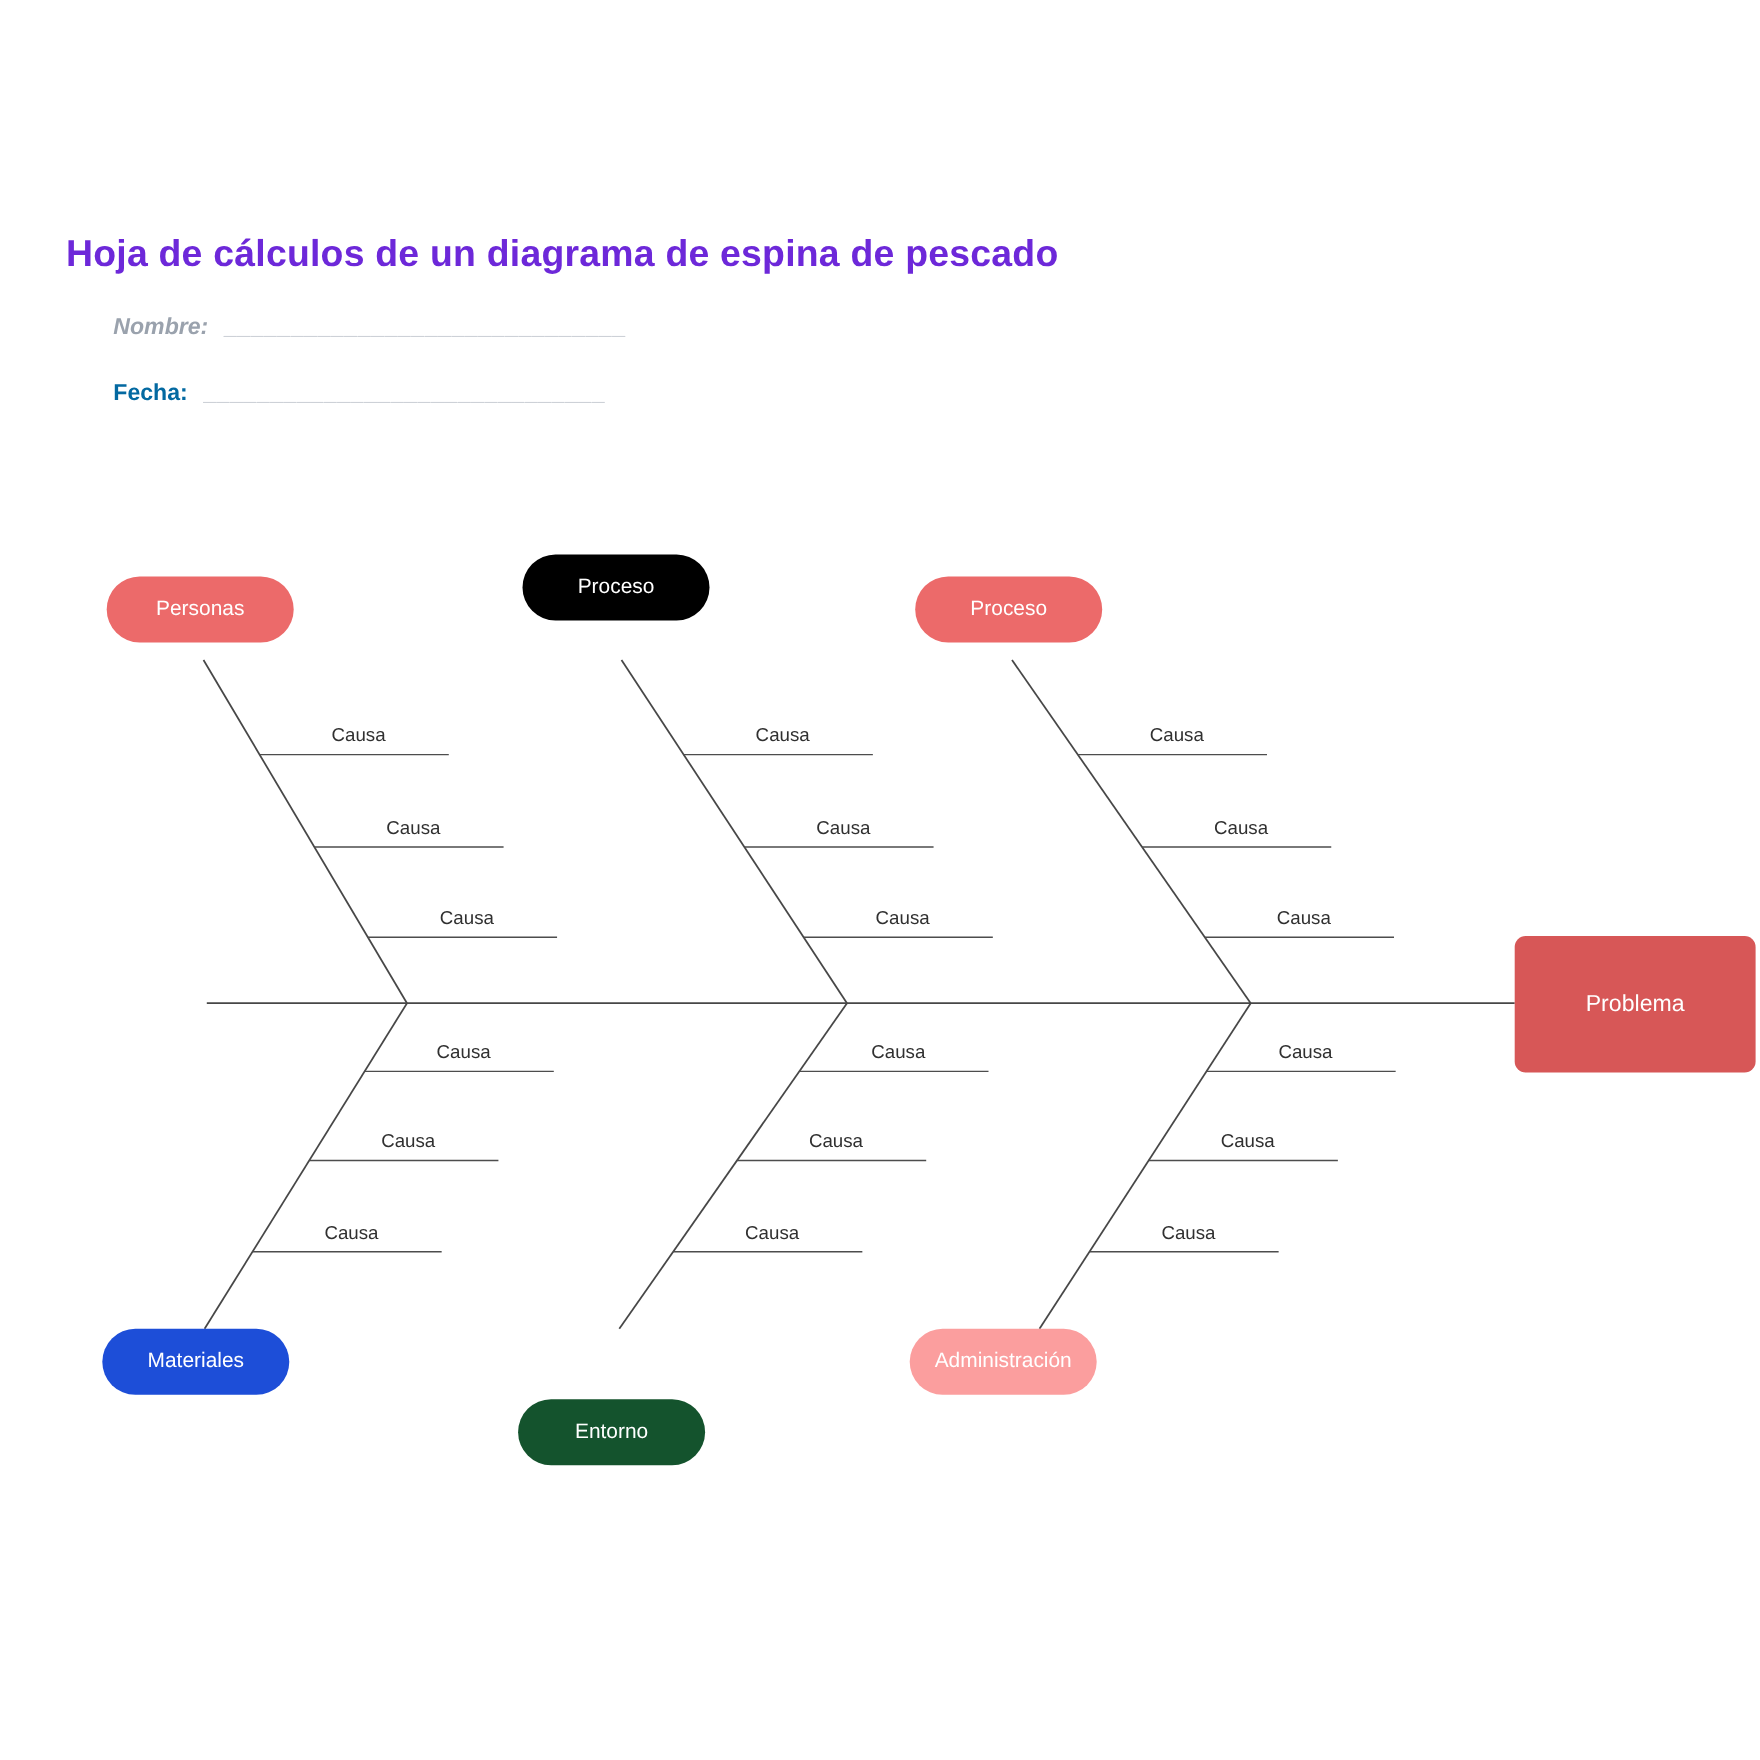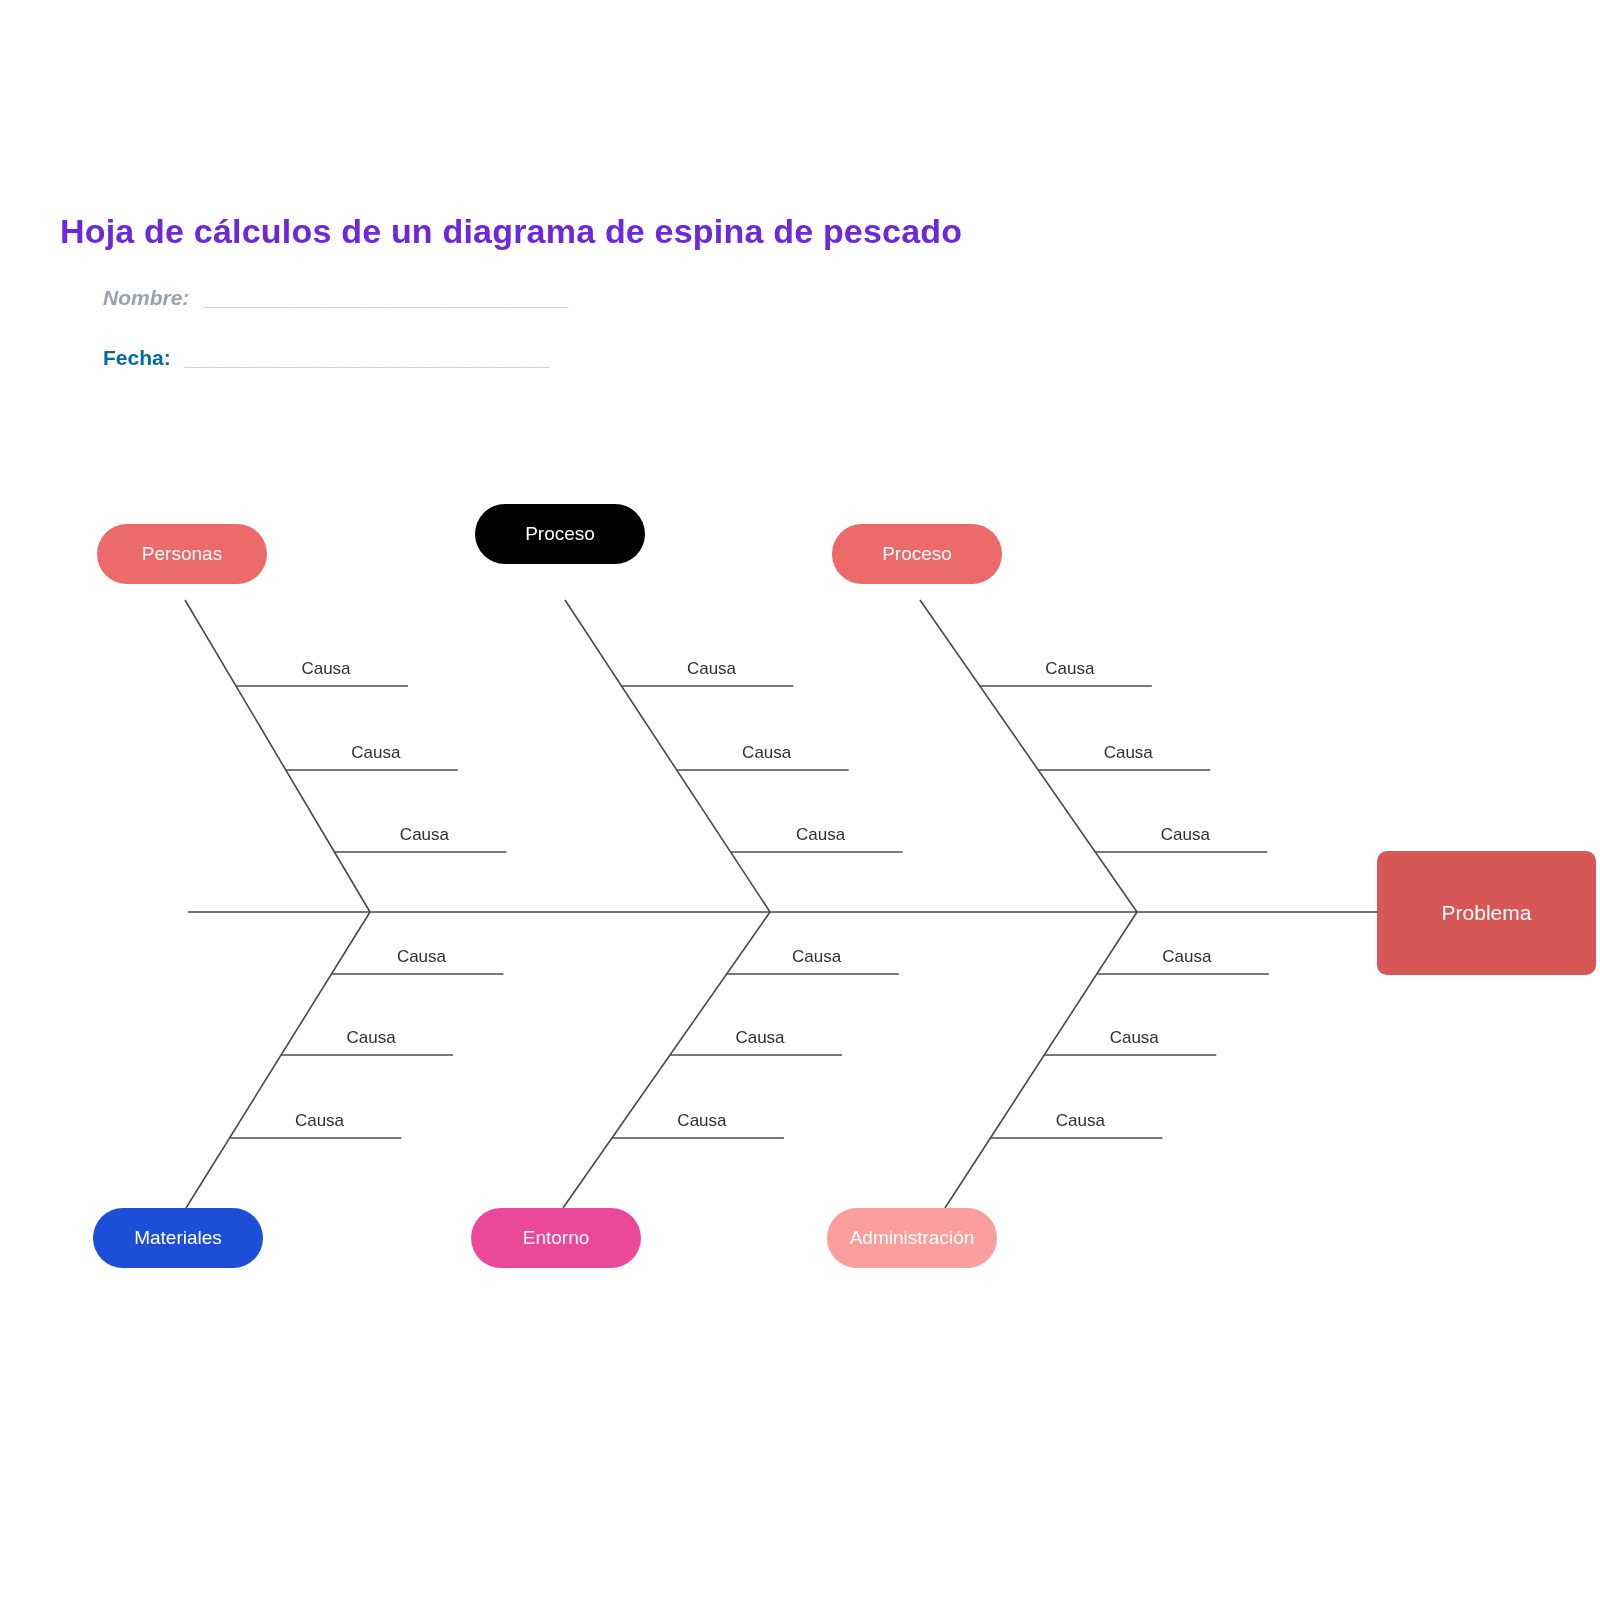--- a/index.html
+++ b/index.html
@@ -151,21 +151,21 @@
       <div class="cause-label" style="left: 766.699px; top: 742px;">Causa</div>
       <div class="cause-label" style="left: 820.577px; top: 824px;">Causa</div>
       <div class="category-pill" style="left: 832px; top: 524px; background: rgb(236, 106, 106);">Proceso</div>
       <div class="cause-label" style="left: 1069.81px; top: 658px;">Causa</div>
       <div class="cause-label" style="left: 1128.24px; top: 742px;">Causa</div>
       <div class="cause-label" style="left: 1185.27px; top: 824px;">Causa</div>
       <div class="category-pill" style="left: 93px; top: 1208px; background: #1d4ed8;">Materiales</div>
       <div class="cause-label" style="left: 421.459px; top: 946px;">Causa</div>
       <div class="cause-label" style="left: 371.108px; top: 1027px;">Causa</div>
       <div class="cause-label" style="left: 319.514px; top: 1110px;">Causa</div>
-      <div class="category-pill" style="left: 471px; top: 1208px; background: #ec4899;">Entorno</div>
+      <div class="category-pill" style="left: 471px; top: 1272px; background: #14532d;">Entorno</div>
       <div class="cause-label" style="left: 816.642px; top: 946px;">Causa</div>
       <div class="cause-label" style="left: 759.997px; top: 1027px;">Causa</div>
       <div class="cause-label" style="left: 701.953px; top: 1110px;">Causa</div>
       <div class="category-pill" style="left: 827px; top: 1208px; background: rgb(251, 158, 158);">Administración</div>
       <div class="cause-label" style="left: 1186.78px; top: 946px;">Causa</div>
       <div class="cause-label" style="left: 1134.24px; top: 1027px;">Causa</div>
       <div class="cause-label" style="left: 1080.41px; top: 1110px;">Causa</div>
     </div>
 
 </div>

